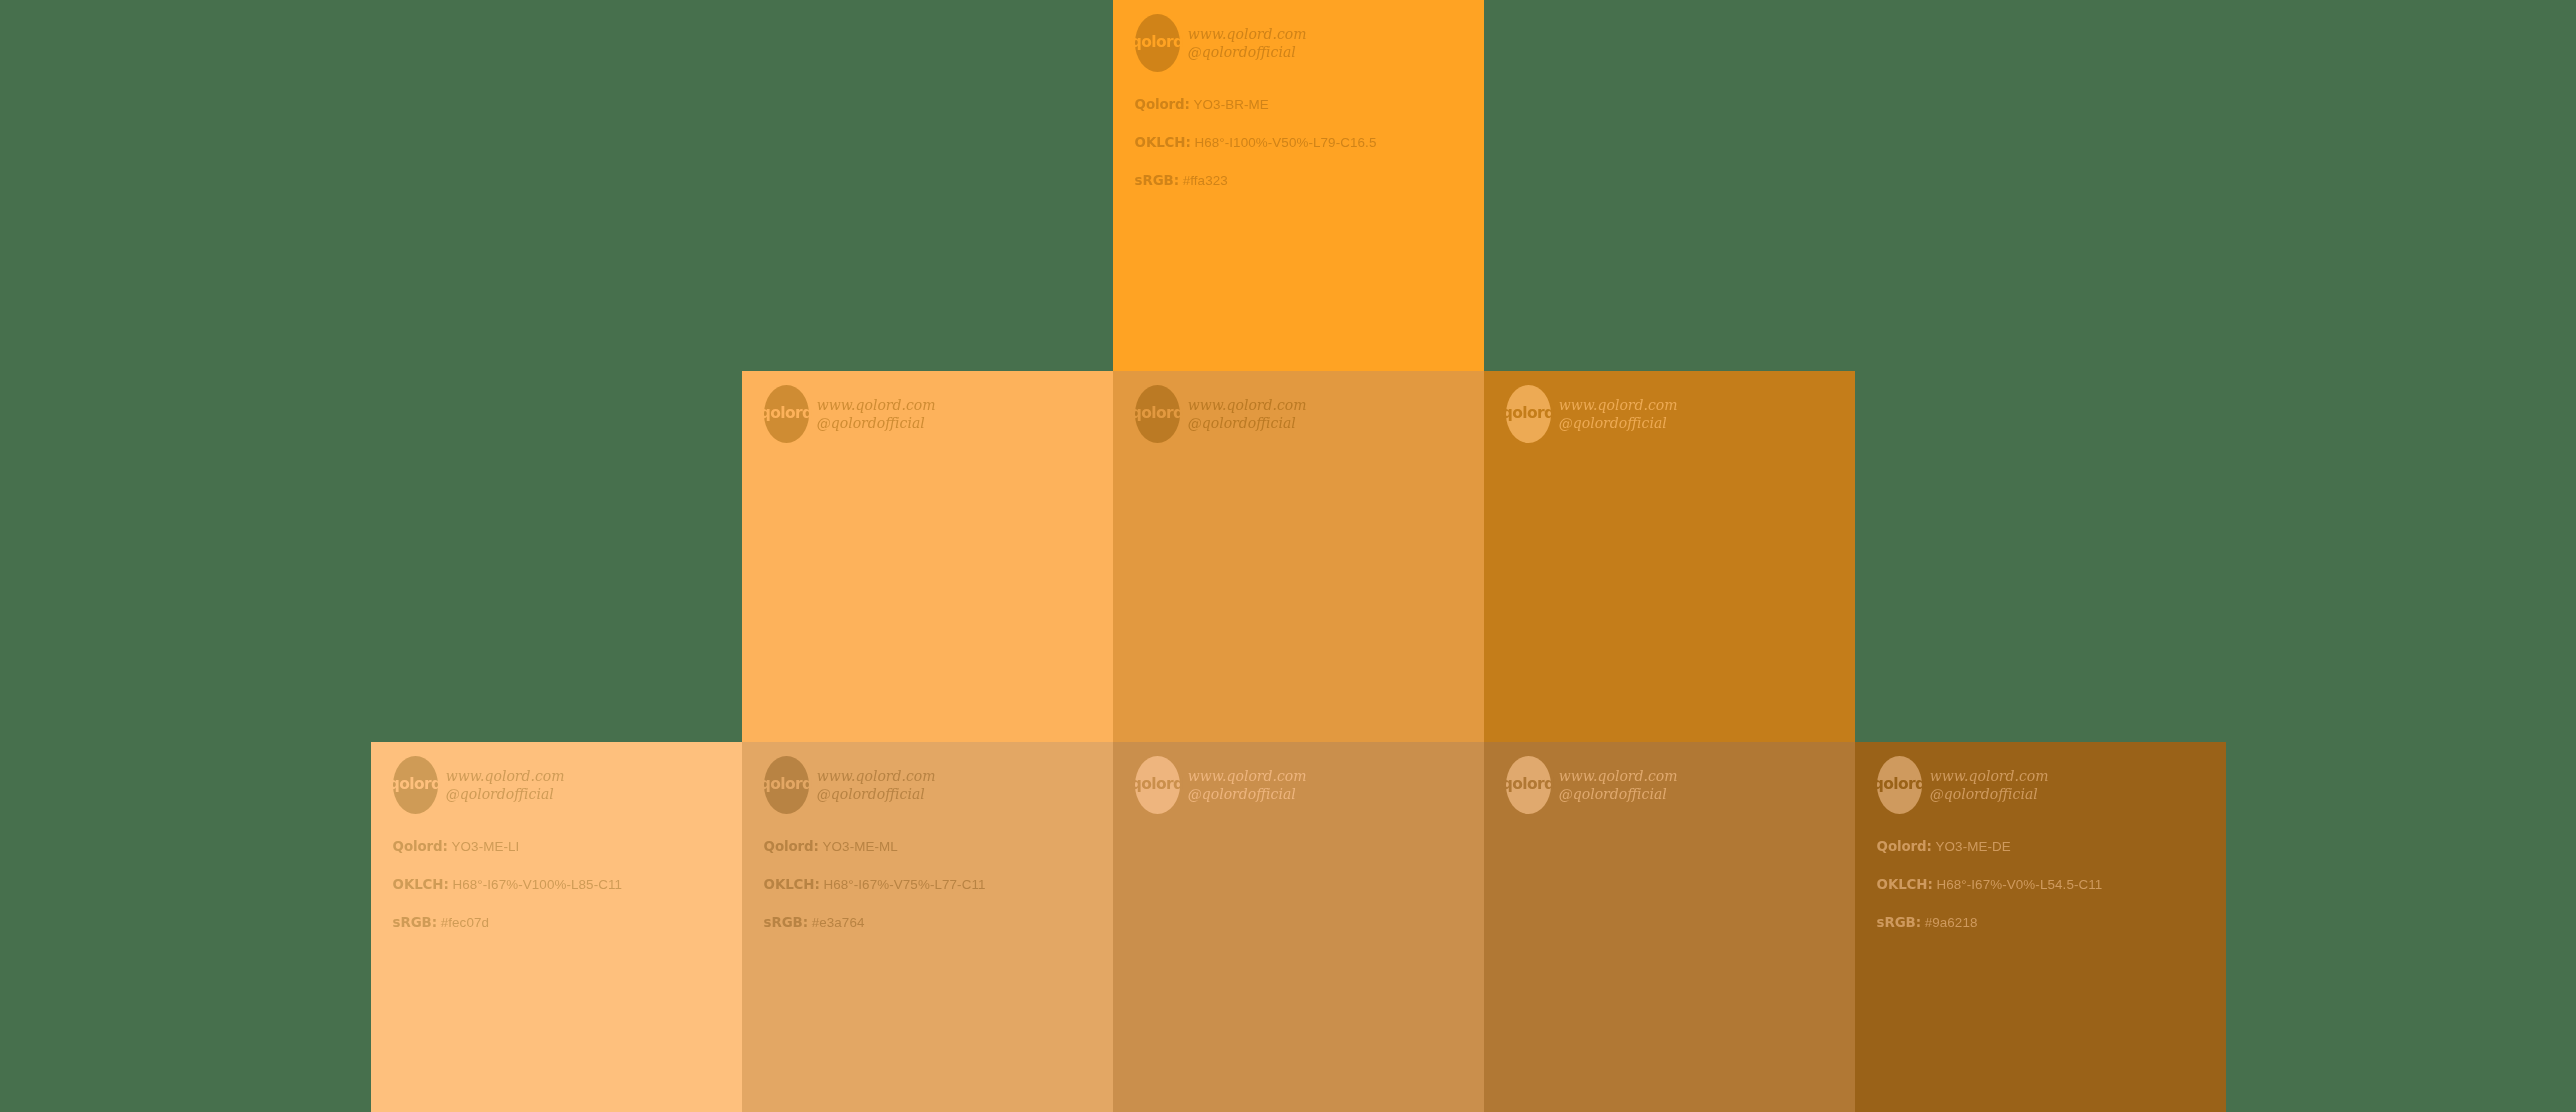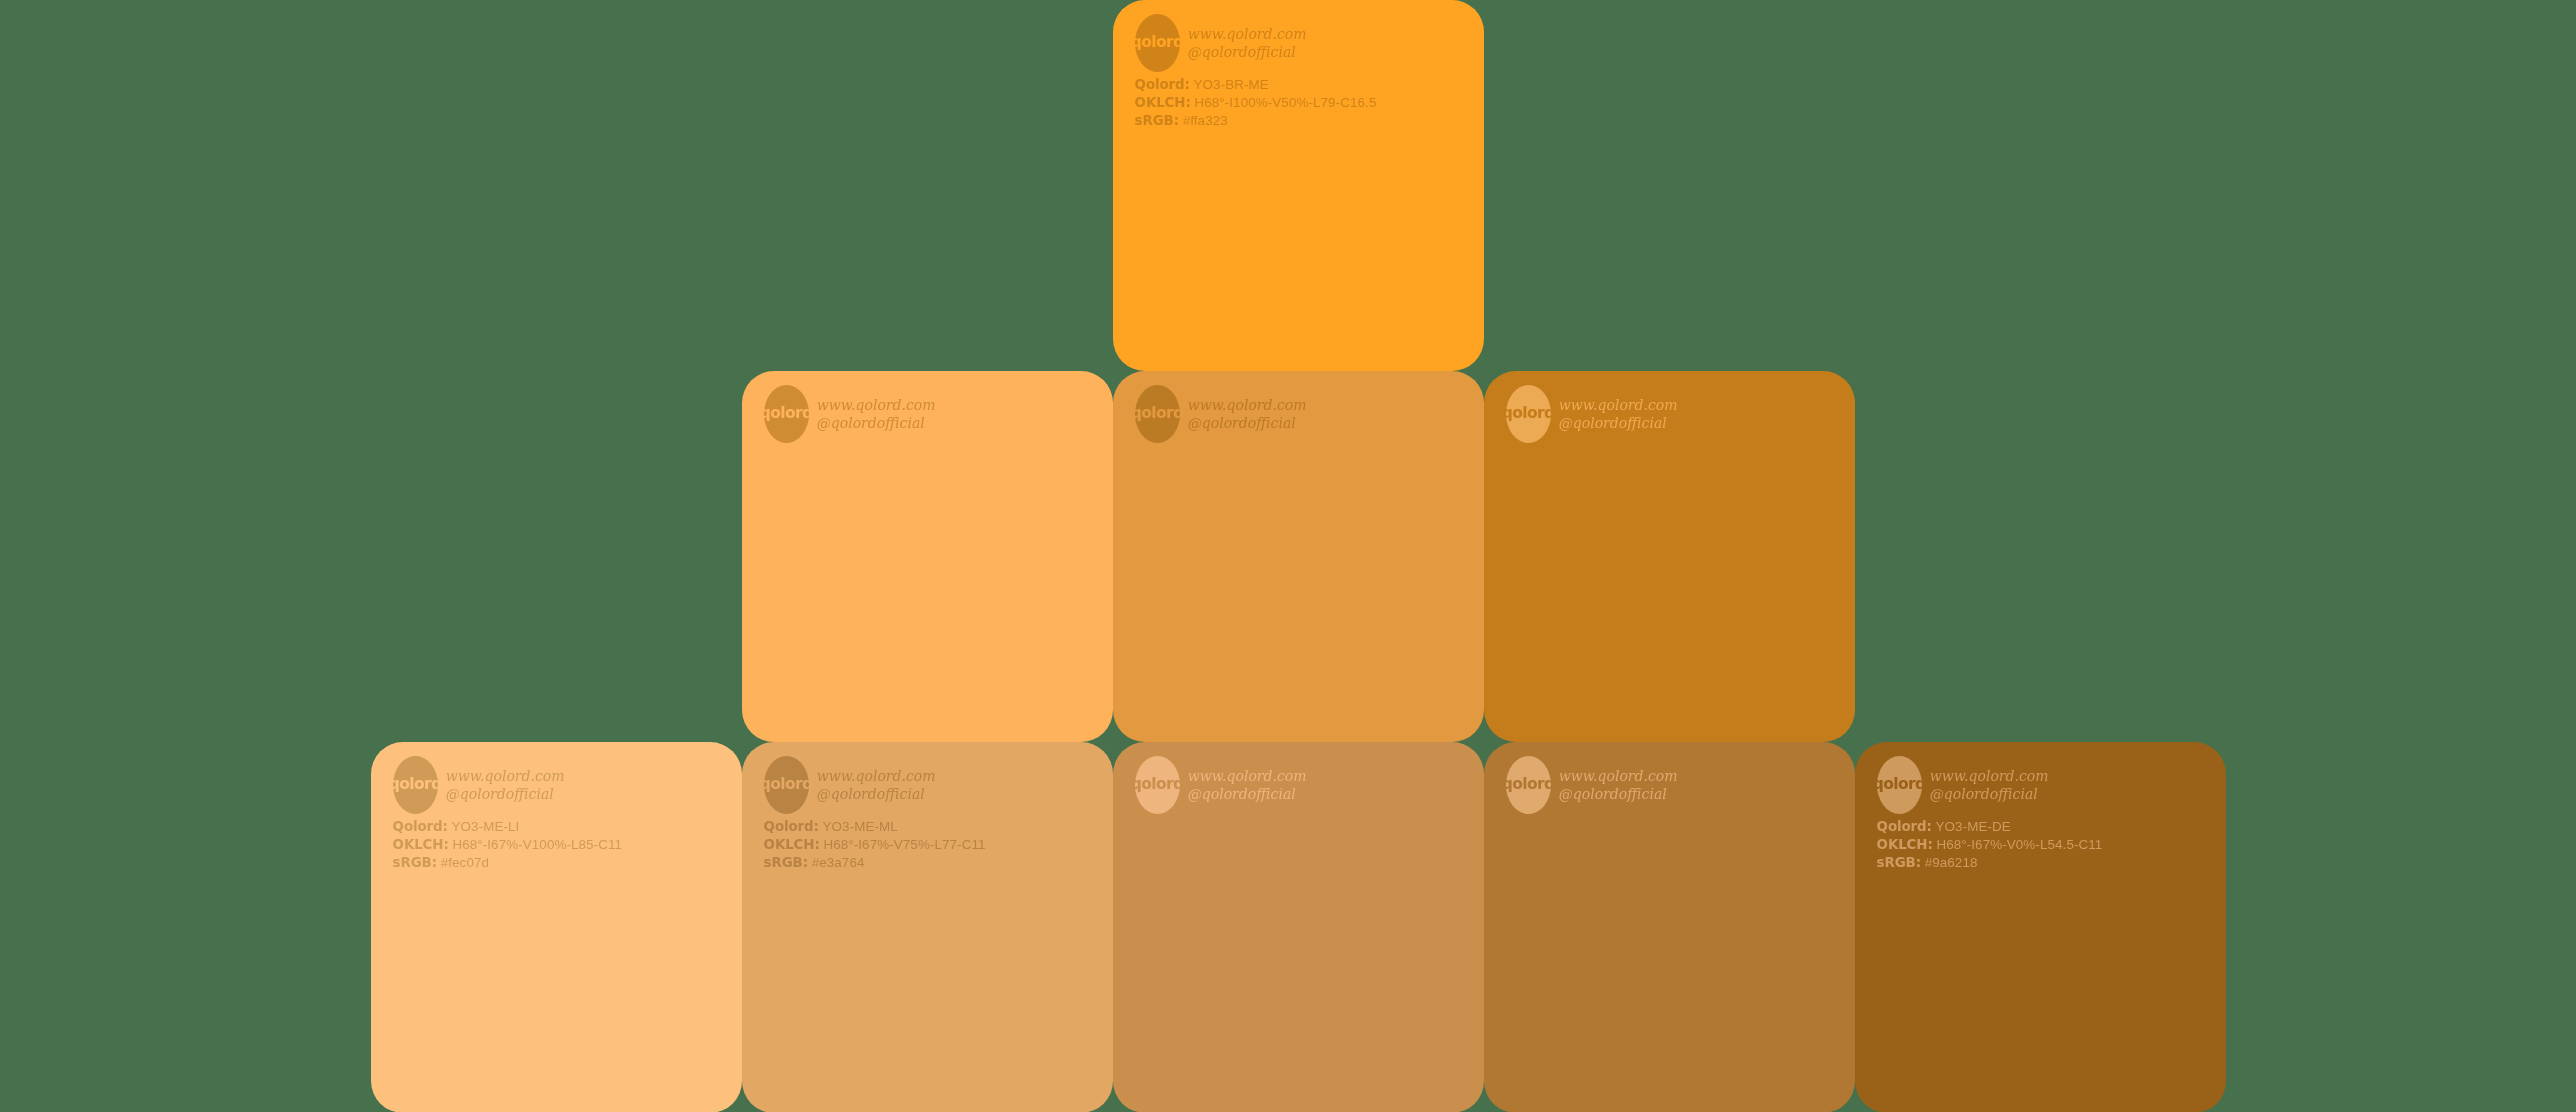--- a/index.html
+++ b/index.html
@@ -20,21 +20,20 @@
     height: 1113px;
     background: #47704d;
   }
 
   .swatch-card {
     position: absolute;
     width: 371px;
     height: 371px;
     box-sizing: border-box;
     overflow: hidden;
-    border-radius: 32px;
   }
 
   
   .brand {
     position: absolute;
     left: 21.6px;
     top: 14.4px;
     display: flex;
     align-items: center;
     height: 58px;
@@ -75,21 +74,21 @@
 
   
   .specs {
     position: absolute;
     left: 21.6px;
     top: 76px;
     font-size: 13.4px;
     line-height: 18px;
     white-space: nowrap;
   }
-  .spec-row { display: block; }
+  .spec-row { display: block; margin-top: 20px; }
   .spec-key {
     font-weight: 700;
     font-family: "DejaVu Sans", sans-serif;
     letter-spacing: -0.1px;
   }
   .spec-val {
     font-family: "Liberation Sans", sans-serif;
     letter-spacing: 0.1px;
   }
 </style>

